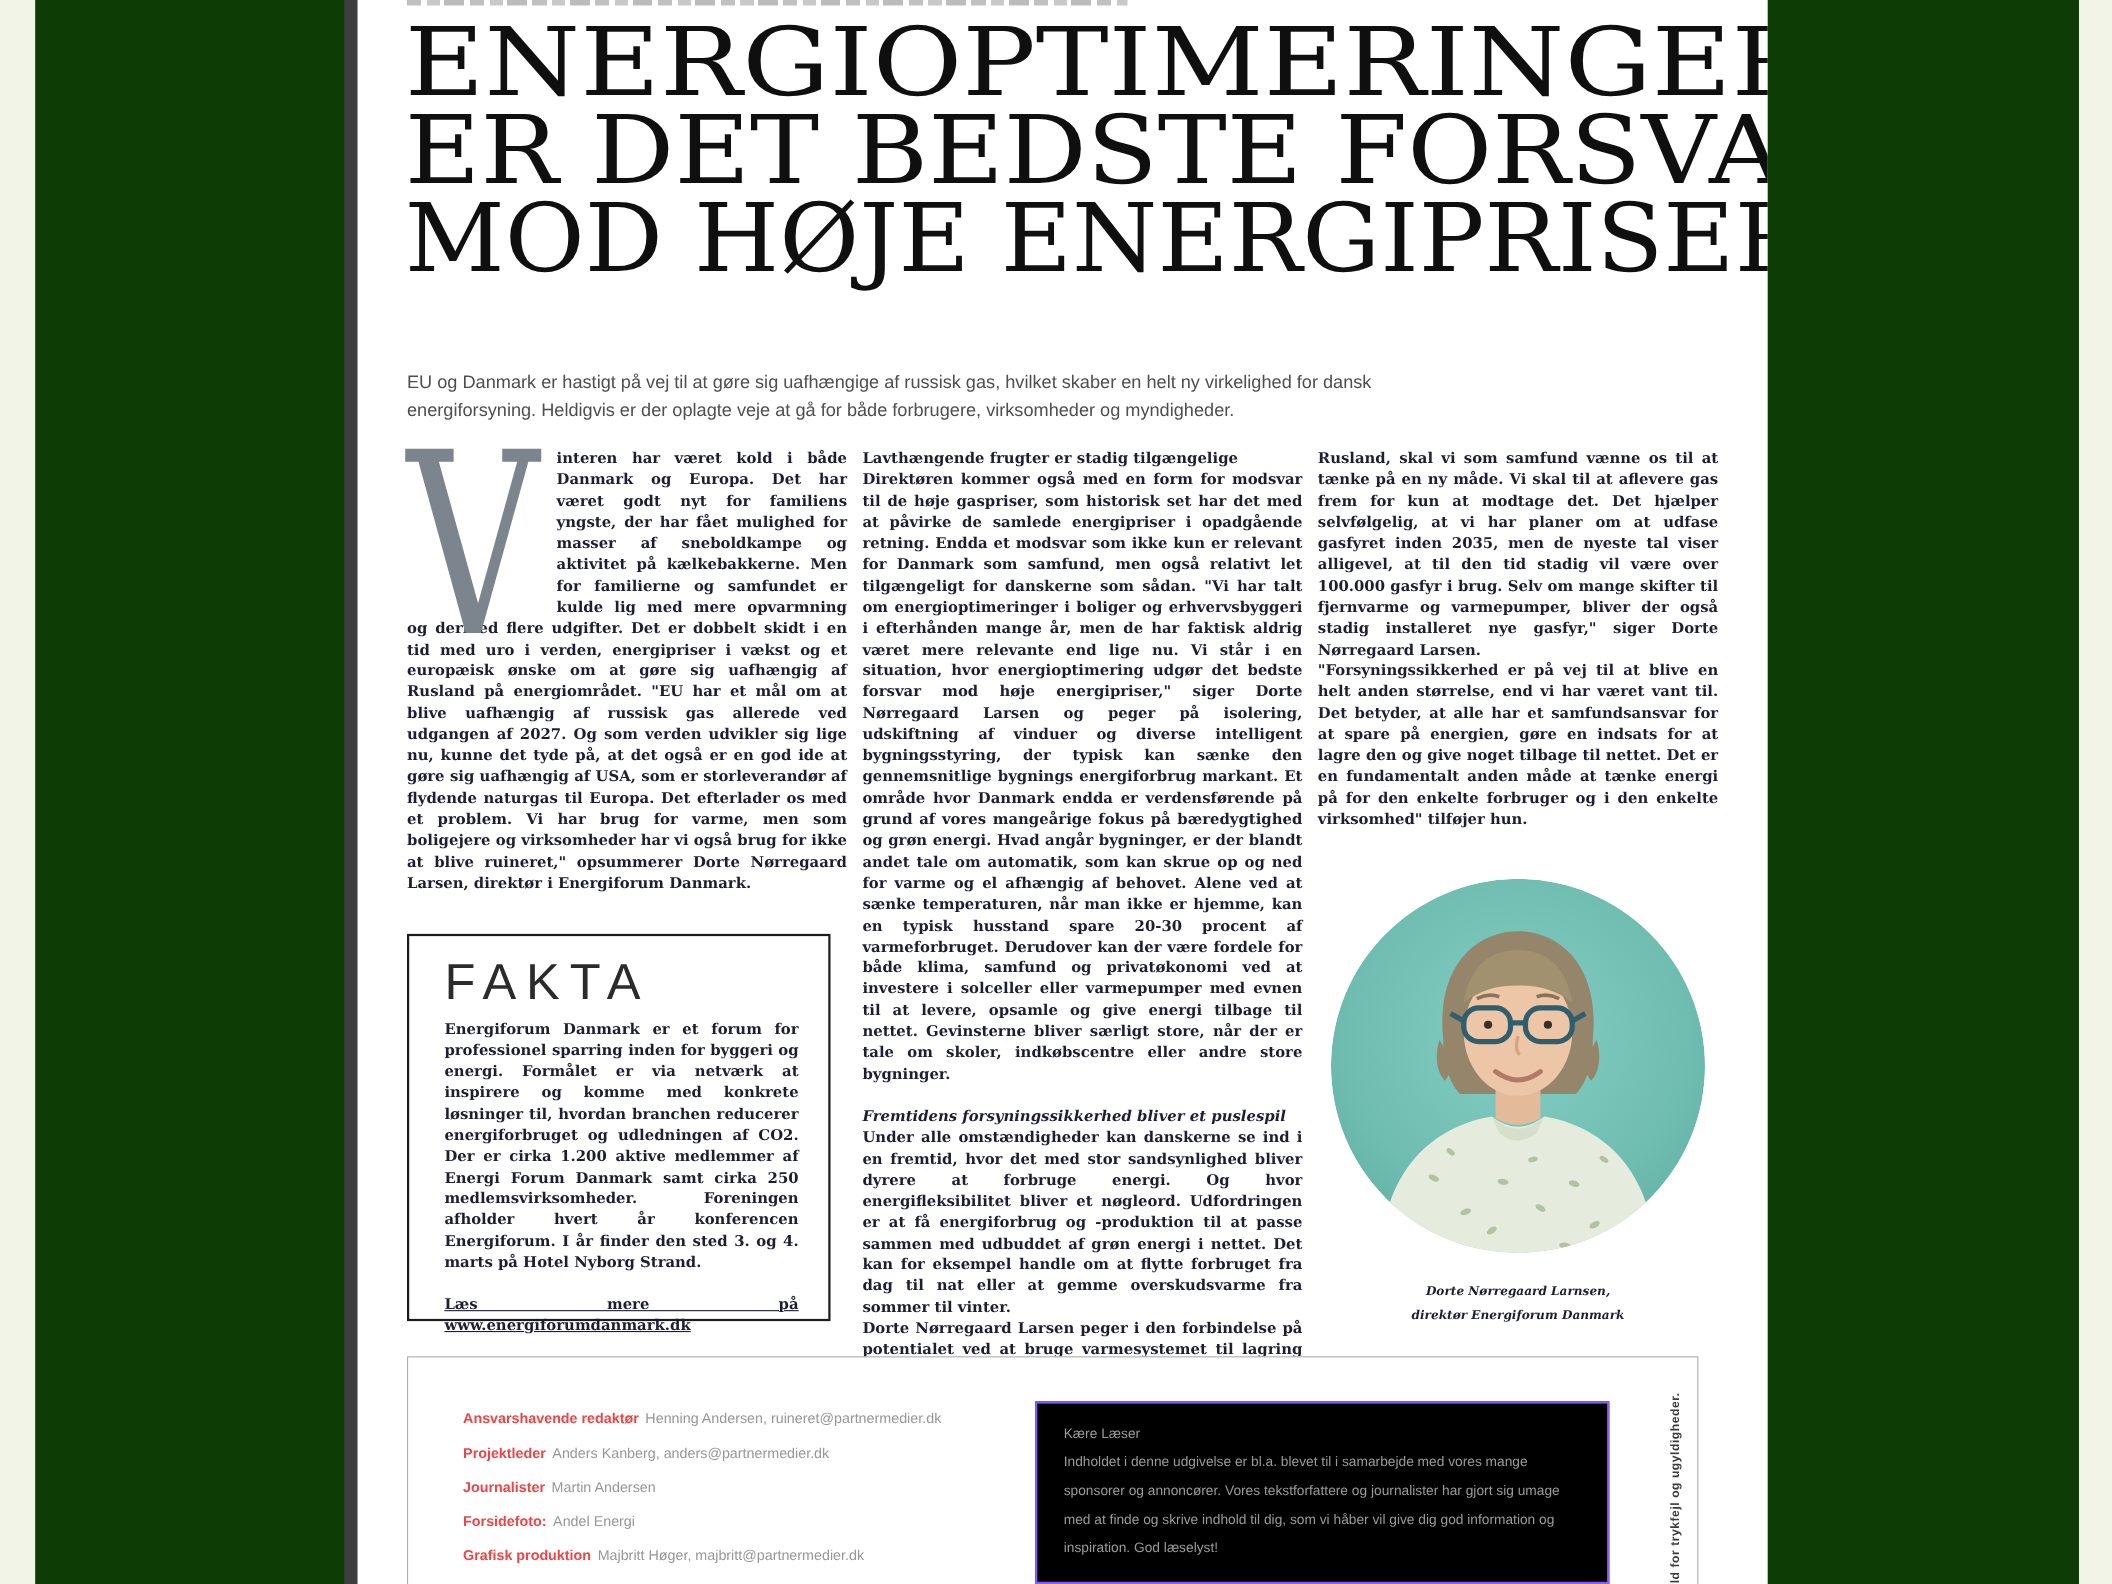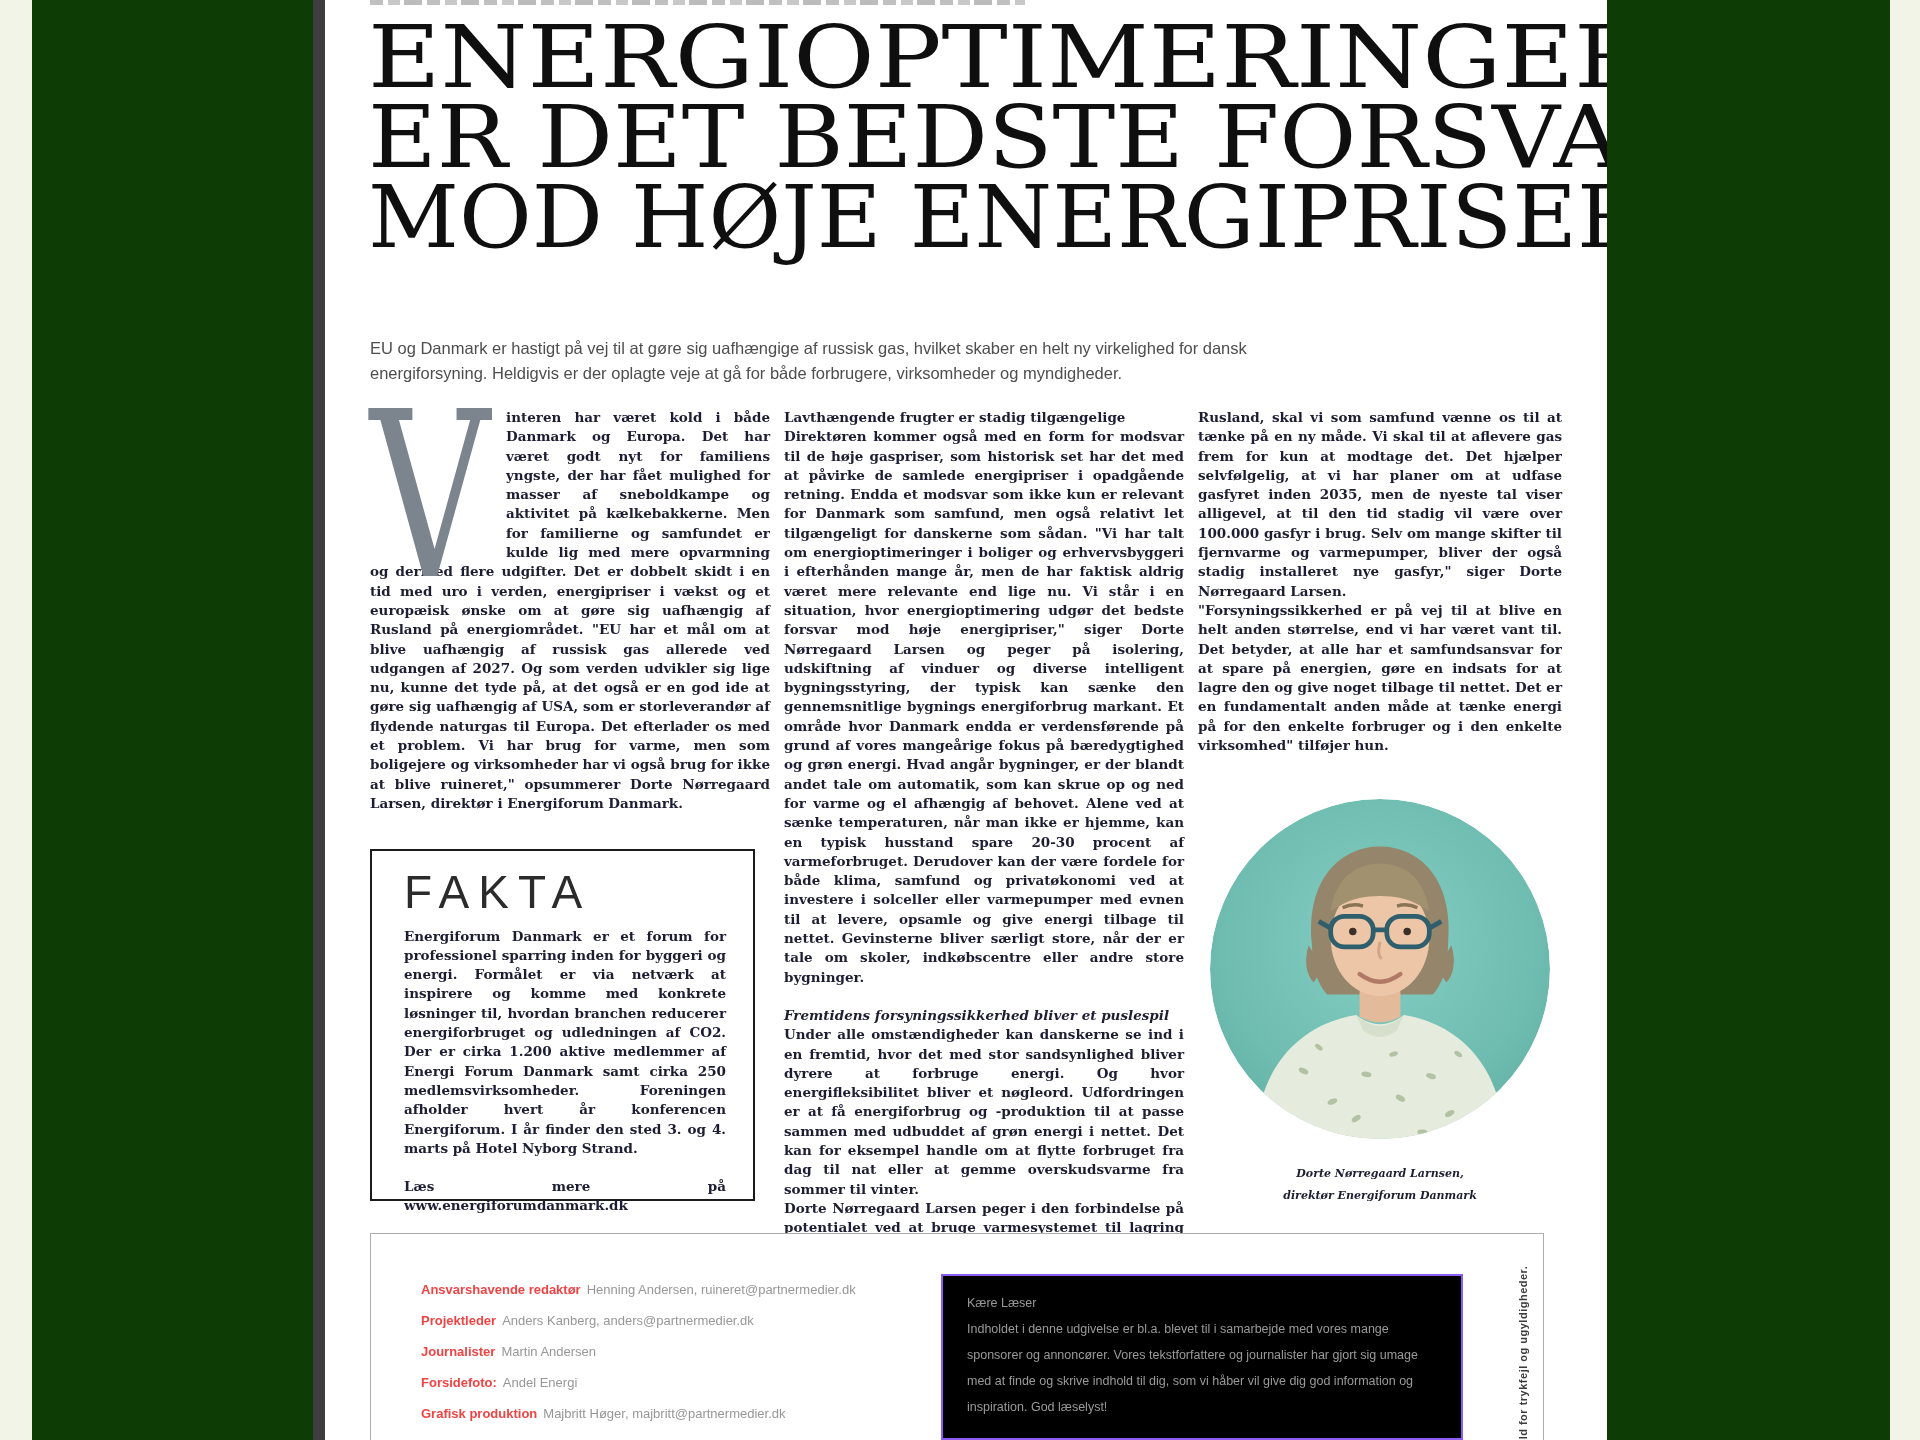--- a/index.html
+++ b/index.html
@@ -41,21 +41,21 @@
   .dropcap span{position:absolute;left:0;top:-26px;display:block;
         font-family:"DejaVu Serif",serif;font-weight:400;font-size:230px;line-height:230px;
         color:#7c848d;transform:scaleX(.72);transform-origin:0 0;}
 
   
   .fakta{box-sizing:border-box;margin-top:36px;width:385px;height:352px;
          border:2px solid #1b1b1b;padding:26px 28px 16px 32px;background:#fff;}
   .fakta-title{font-family:"Liberation Sans",sans-serif;font-weight:400;font-size:46px;
          letter-spacing:9px;color:#2b2b2b;margin:6px 0 24px 0;}
   .fakta-body{width:322px;}
-  .fakta-more{margin-top:19px !important;text-align:right;}
+  .fakta-more{margin-top:19px !important;text-align:right;text-decoration:underline;}
 
   
   .portrait{margin:44px auto 0 auto;width:340px;height:340px;}
   .caption{margin-top:24px;text-align:center;font-family:"DejaVu Serif",serif;
            font-style:italic;font-weight:700;font-size:11px;line-height:22px;color:#1d1d33;}
 
   
   .fbox{position:absolute;left:45px;top:1233px;width:1172px;height:250px;
         border:1px solid #adadad;background:#fff;}
   .credits{position:absolute;left:50px;top:40px;}

